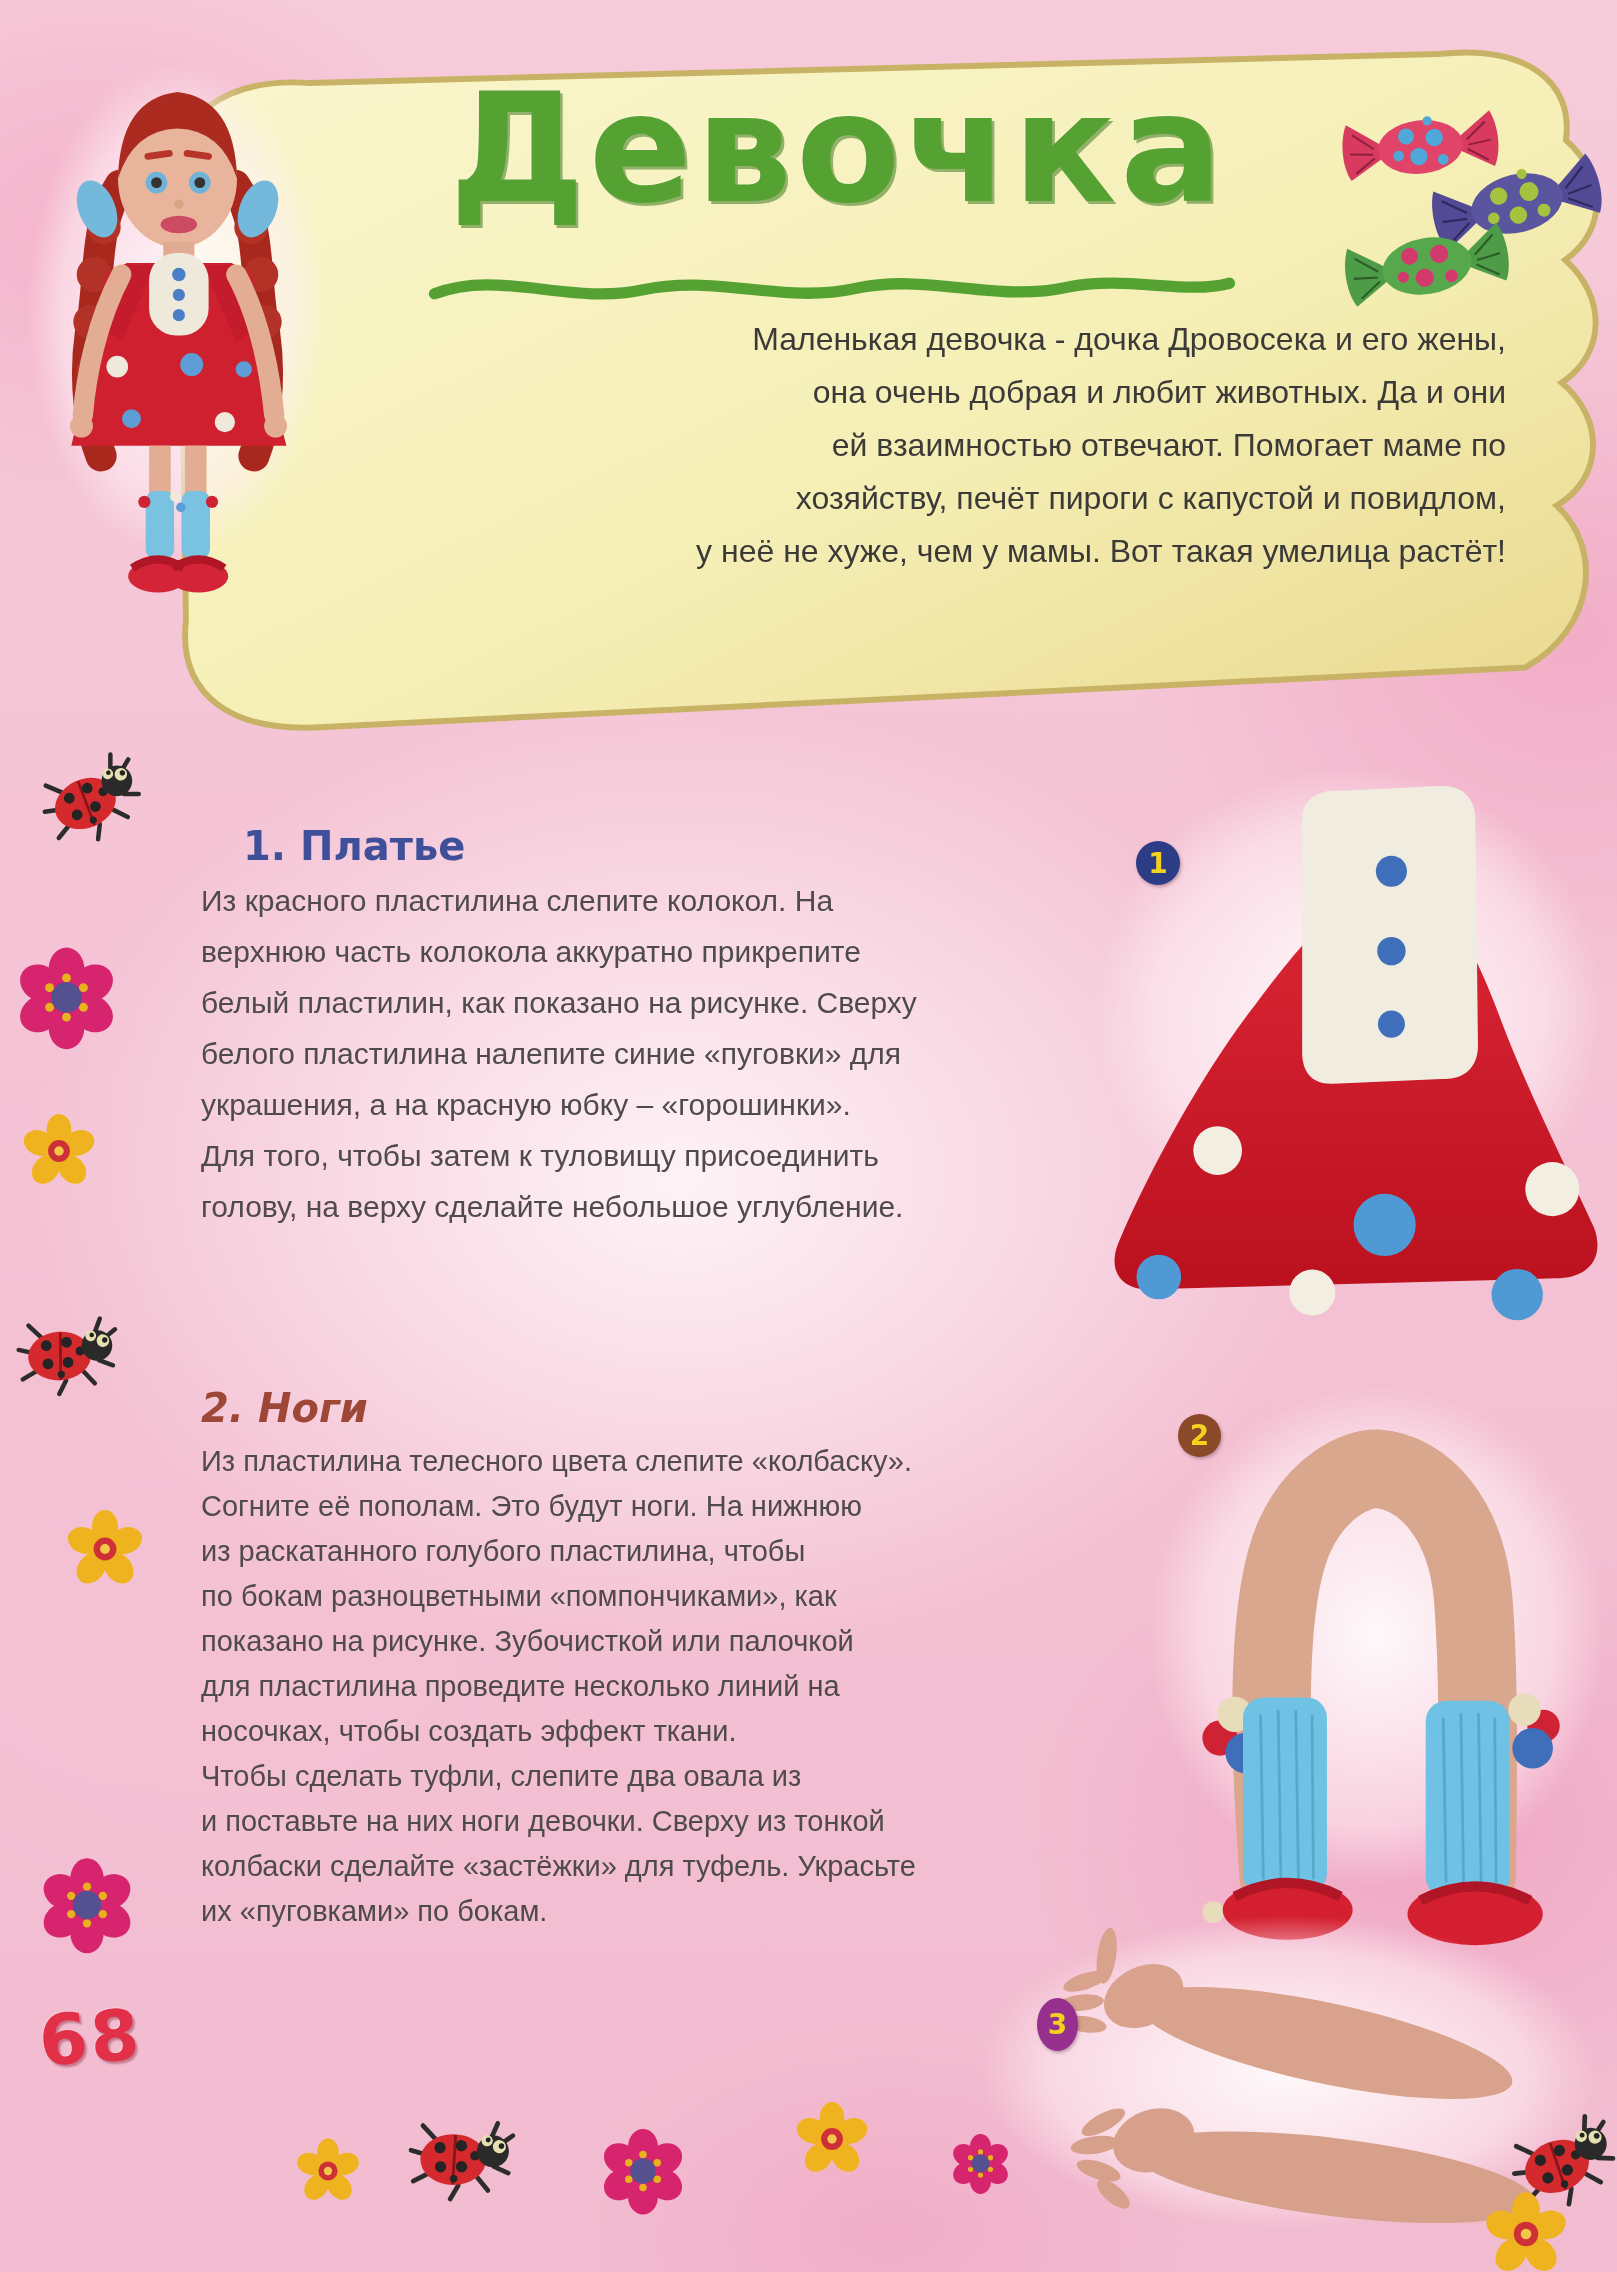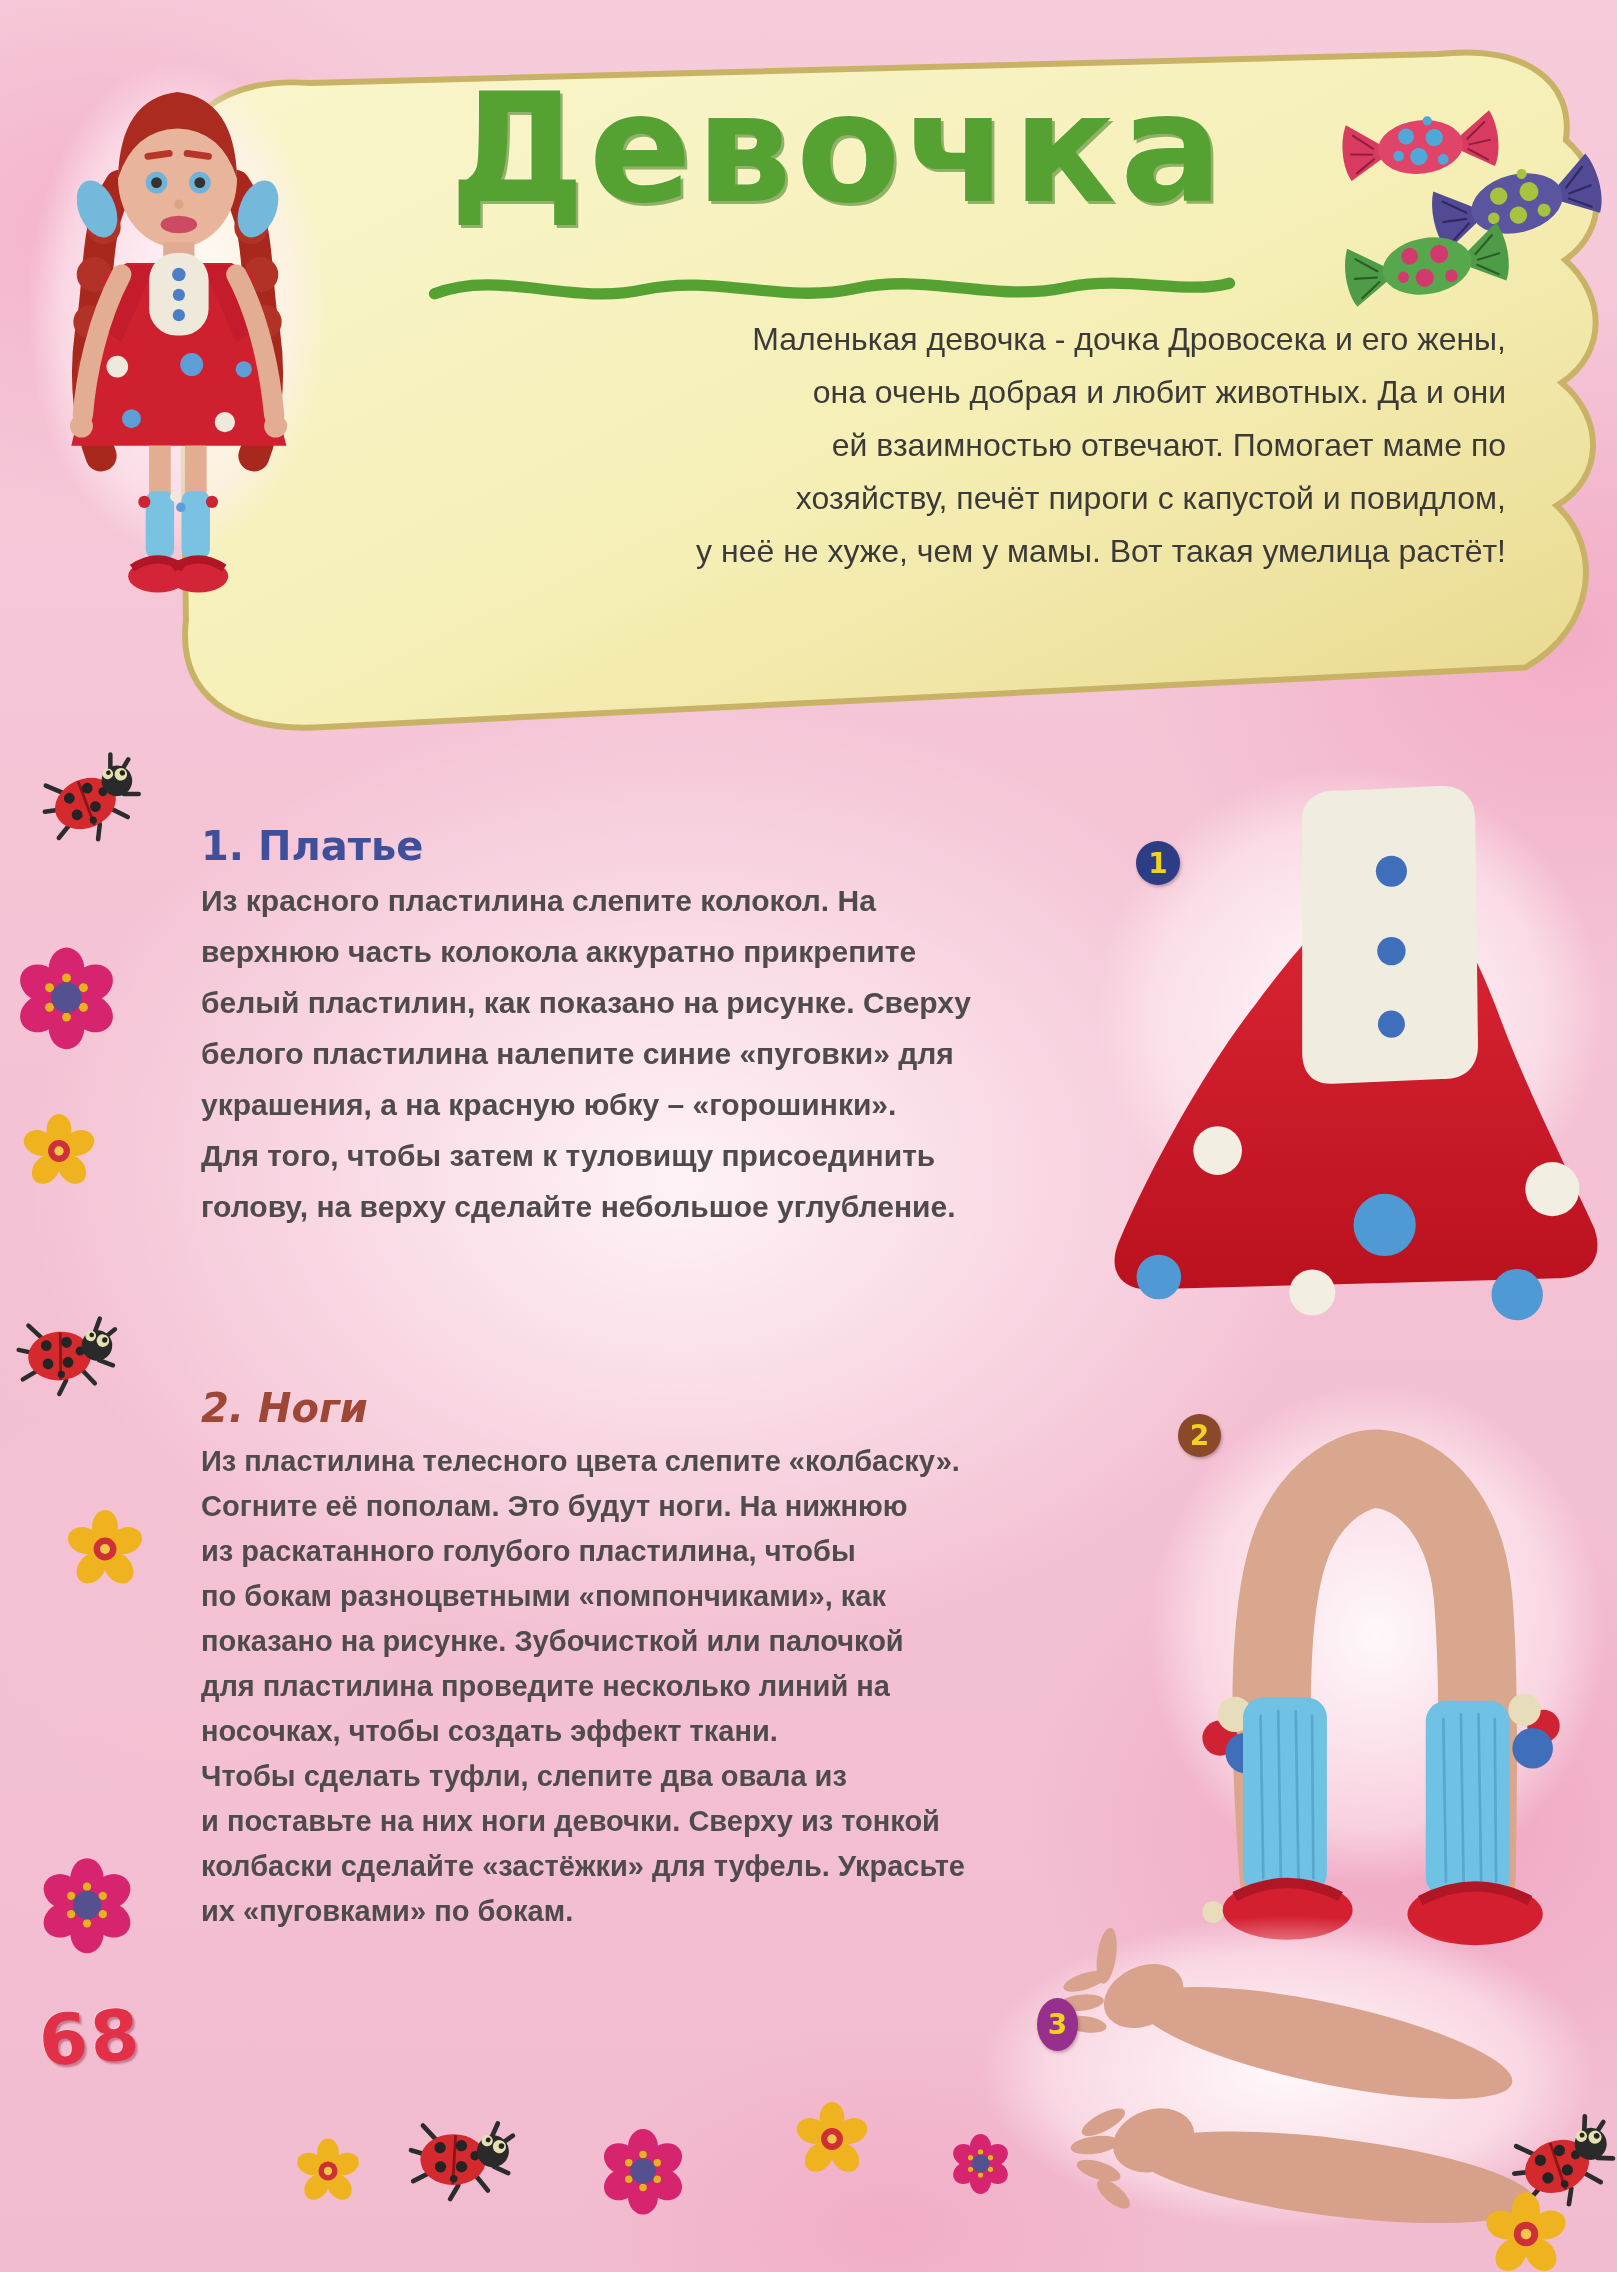--- a/index.html
+++ b/index.html
@@ -24,23 +24,23 @@
     color:#55a233;letter-spacing:4px;
     text-shadow:2.7px 3.3px 0 rgba(62,122,34,.55), -1.3px -1.3px 0 rgba(255,255,255,.25);
   }
   .intro{
     left:283px;top:313px;width:1223px;text-align:right;
     font-size:32px;line-height:53px;font-weight:normal;color:#3c3a38;
   }
   .intro .line{height:53px;}
   
   .sec-h{font-family:"DejaVu Sans",sans-serif;font-weight:bold;font-size:40px;}
-  .h1c{color:#3f4f99;}
+  .h1c{color:#3f4f99;margin-left:42px;}
   .h2c{color:#9e4736;font-style:italic;}
-  .sec-body{color:#4f4a4c;font-size:30px;font-weight:700;}
+  .sec-body{color:#4f4a4c;font-size:30px;font-weight:400;}
   .sec1 .line{height:51px;}
   .sec2 .line{height:45px;font-size:29px;}
   
   .badge{
     border-radius:50%;display:flex;align-items:center;justify-content:center;
     font-family:"DejaVu Sans",sans-serif;font-weight:bold;font-size:28px;color:#f2d21f;
     box-shadow:1.3px 2px 3.3px rgba(90,40,60,.35);
   }
   .badge1{width:44px;height:44px;background:#2c3c85;}
   .badge2{width:43px;height:43px;background:#8a4a2a;}

